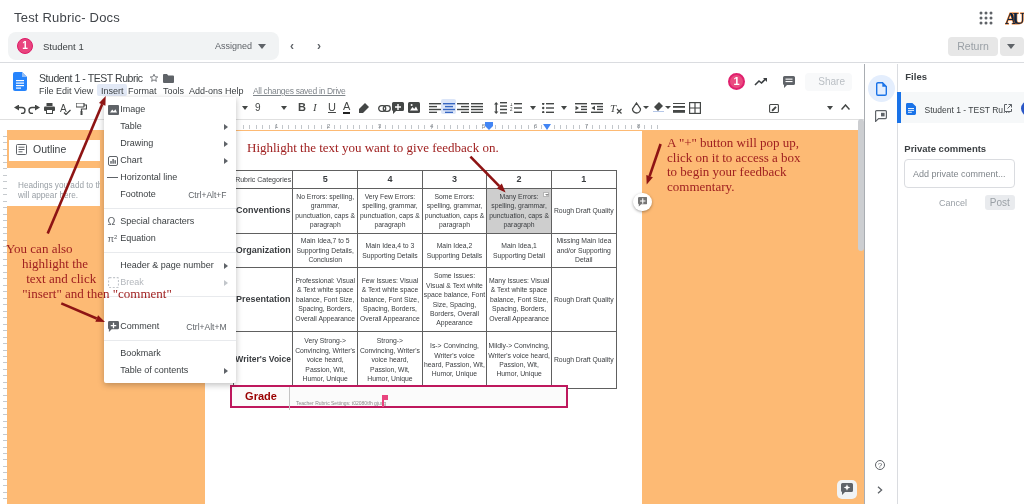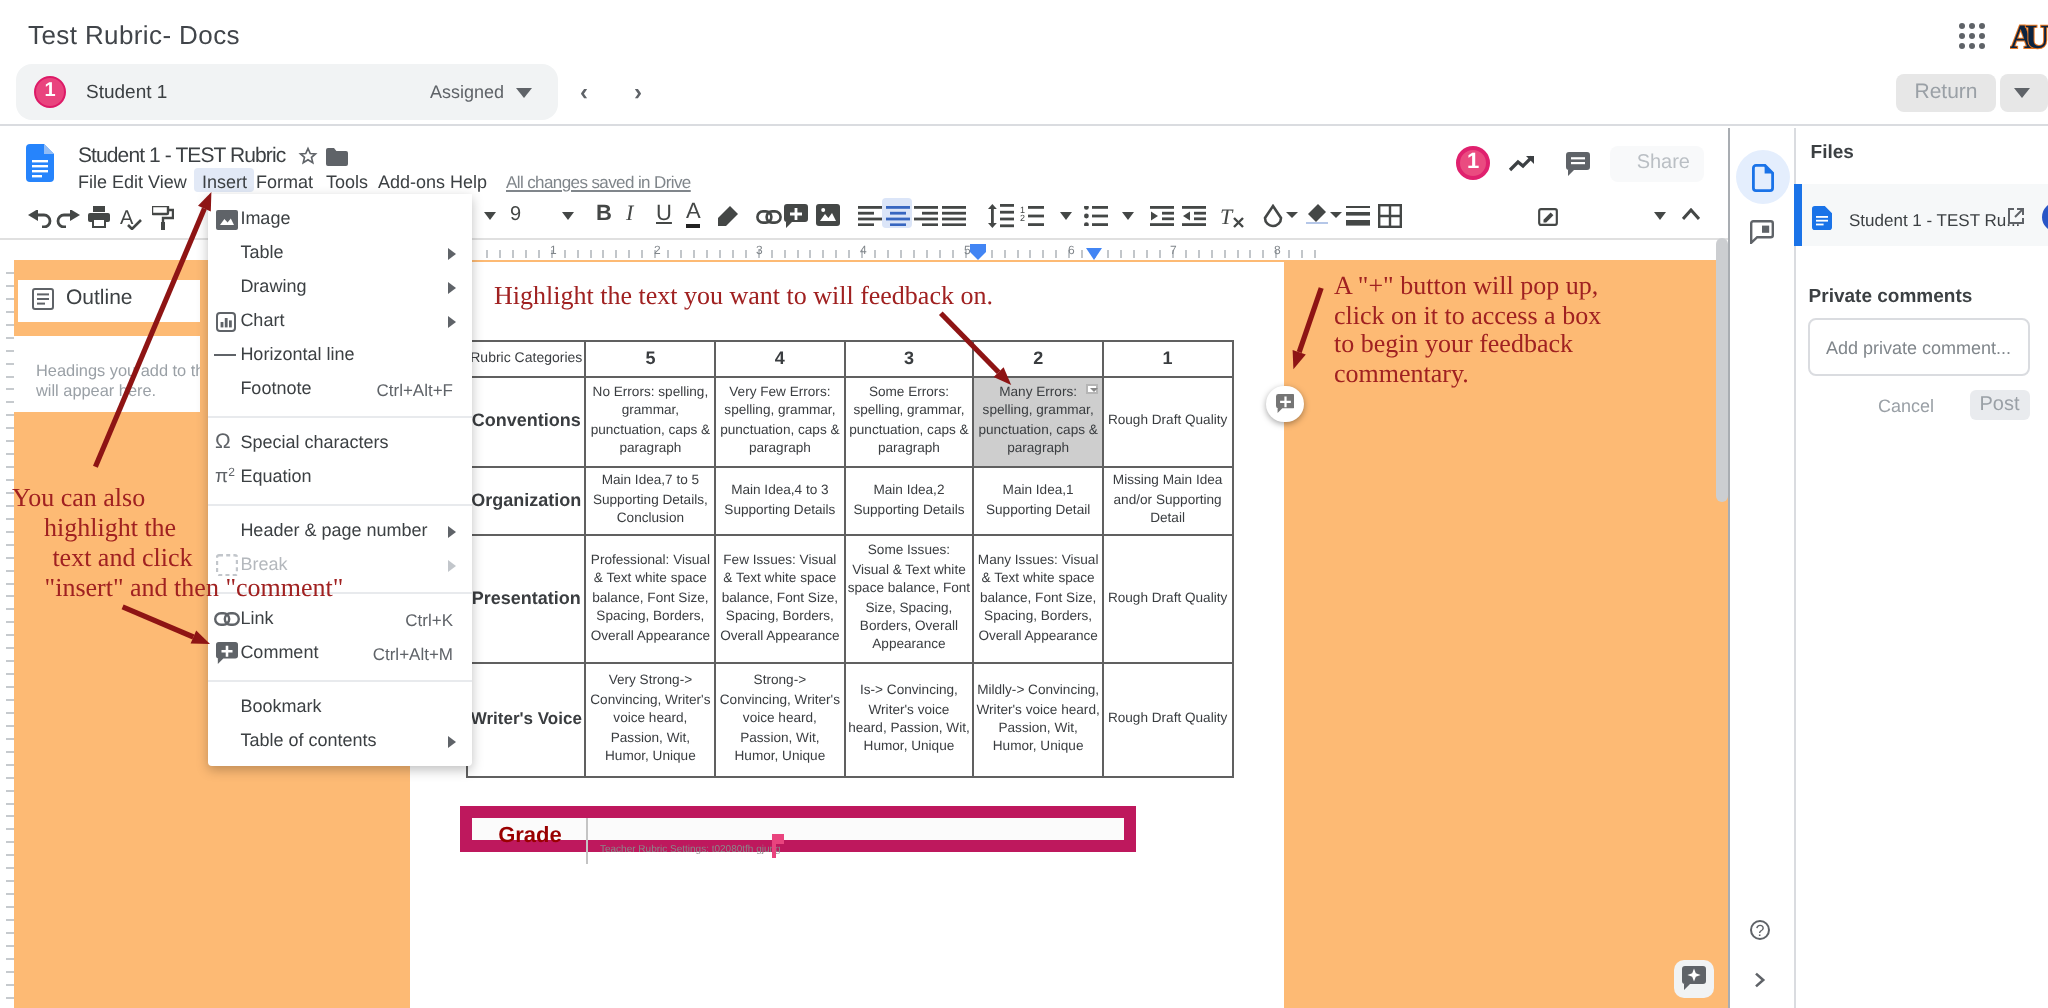--- a/index.html
+++ b/index.html
@@ -354,21 +354,21 @@
             <td style="font-size:8.5px;font-weight:bold;white-space:nowrap;">Writer's Voice</td>
             <td>Very Strong-&gt; Convincing, Writer's voice heard, Passion, Wit, Humor, Unique</td>
             <td>Strong-&gt; Convincing, Writer's voice heard, Passion, Wit, Humor, Unique</td>
             <td>Is-&gt; Convincing, Writer's voice heard, Passion, Wit, Humor, Unique</td>
             <td>Mildly-&gt; Convincing, Writer's voice heard, Passion, Wit, Humor, Unique</td>
             <td>Rough Draft Quality</td>
           </tr>
         </tbody>
           </table>
 
-        <div class="abs" style="left:25px;top:272px;width:337.5px;height:23px;border:6px solid #be185d;background:#fbfbfb;">
+        <div class="abs" style="left:25px;top:254px;width:337.5px;height:23px;border:2px solid #be185d;background:#fbfbfb;">
           <div class="abs" style="left:57px;top:0;width:1px;height:23px;background:#c4c4c4;"></div>
           <div class="abs" style="left:0;top:3px;width:58px;text-align:center;font-size:11px;font-weight:bold;color:#990000;">Grade</div>
           <div class="abs" style="left:64px;top:13px;font-size:5px;color:#8a8a8a;">Teacher Rubric Settings: t02080tfh gjung</div>
           <div class="abs" style="left:150px;top:8px;width:1.5px;height:12px;background:#e9447e;"></div>
           <div class="abs" style="left:151.5px;top:8px;width:4px;height:4.5px;background:#e9447e;"></div>
         </div>
       </div>
 
       <div class="abs" style="left:837px;top:349.5px;width:20px;height:19px;background:#f1f3f4;border-radius:5px;"></div>
       <svg class="abs" style="left:841px;top:352.5px;" width="12" height="12" viewBox="0 0 12 12">
@@ -471,30 +471,20 @@
         <span class="ar"></span>
       </div>
     <div class="mi" style="top:177px;color:#b4b8bd;">
         <svg style="position:absolute;left:4px;top:3px;" width="11" height="11" viewBox="0 0 11 11">
           <path fill="none" stroke="#c2c6cb" stroke-width="1.2" stroke-dasharray="2 1.6" d="M1.5 0.6 h8 a1 1 0 0 1 1 1 v8 a1 1 0 0 1 -1 1 h-8 a1 1 0 0 1 -1-1 v-8 a1 1 0 0 1 1-1 Z"></path>
         </svg>
         <span class="t">Break</span>
         <span class="ar" style="border-left-color:#c2c6cb;"></span>
       </div>
     <div class="msep" style="top:199px;"></div>
-    <div class="mi" style="top:204px;">
-        <svg style="position:absolute;left:3px;top:4.5px;" width="13" height="7" viewBox="0 0 13 7">
-          <g fill="none" stroke="#5f6368" stroke-width="1.2">
-            <rect x="0.6" y="0.6" width="7" height="5.8" rx="2.9"></rect>
-            <rect x="5.4" y="0.6" width="7" height="5.8" rx="2.9"></rect>
-          </g>
-        </svg>
-        <span class="t">Link</span>
-        <span class="sc">Ctrl+K</span>
-      </div>
     <div class="mi" style="top:221px;">
         <svg style="position:absolute;left:4px;top:3px;" width="11" height="11" viewBox="0 0 12 12">
           <path fill="#5f6368" d="M0 1.5 A1.5 1.5 0 0 1 1.5 0 h9 A1.5 1.5 0 0 1 12 1.5 v6 A1.5 1.5 0 0 1 10.5 9 H4 L1 12 V9 H1.5 A1.5 1.5 0 0 1 0 7.5 Z"></path>
           <path fill="#fff" d="M5.3 2 h1.4 v2.3 H9 v1.4 H6.7 V8 H5.3 V5.7 H3 V4.3 h2.3 Z"></path>
         </svg>
         <span class="t">Comment</span>
         <span class="sc">Ctrl+Alt+M</span>
       </div>
     <div class="msep" style="top:243px;"></div>
     <div class="mi" style="top:248px;">
@@ -506,21 +496,21 @@
       </div>
   </div>
 
   <div class="abs" style="left:633px;top:192.5px;width:18.5px;height:18.5px;border-radius:50%;background:#fff;box-shadow:0 1px 3px rgba(0,0,0,.35);z-index:25;"></div>
   <svg class="abs" style="left:637.5px;top:197px;z-index:26;" width="9.5" height="9.5" viewBox="0 0 12 12">
       <path fill="#757575" d="M0 1.5 A1.5 1.5 0 0 1 1.5 0 h9 A1.5 1.5 0 0 1 12 1.5 v6 A1.5 1.5 0 0 1 10.5 9 H4 L1 12 V9 H1.5 A1.5 1.5 0 0 1 0 7.5 Z"></path>
       <path fill="#fff" d="M5.3 1.6 h1.4 v2.7 H9.4 v1.4 H6.7 V8.4 H5.3 V5.7 H2.6 V4.3 h2.7 Z"></path>
     </svg>
 
   <div class="abs" id="ann" style="left:0;top:0;width:1024px;height:504px;z-index:30;pointer-events:none;">
-    <div class="abs serifred" style="left:247px;top:139.5px;font-size:13px;">Highlight the text you want to will feedback on.</div>
+    <div class="abs serifred" style="left:247px;top:139.5px;font-size:13px;">Highlight the text you want to give feedback on.</div>
     <div class="abs serifred" style="left:6px;top:240.5px;font-size:13px;">You can also</div>
     <div class="abs serifred" style="left:22px;top:255.8px;font-size:13px;">highlight the</div>
     <div class="abs serifred" style="left:26.2px;top:271.1px;font-size:13px;text-align:center;">text and click</div>
     <div class="abs serifred" style="left:22.3px;top:286.4px;font-size:13px;">"insert" and then "comment"</div>
     <div class="abs serifred" style="left:667px;top:136px;font-size:13px;line-height:14.7px;">A "+" button will pop up,<br>click on it to access a box<br>to begin your feedback<br>commentary.</div>
     <svg class="abs" style="left:0;top:0;" width="1024" height="504" viewBox="0 0 1024 504">
       <g stroke="#8e1414" stroke-width="2.6" fill="none">
         <line x1="47.7" y1="233.4" x2="102.2" y2="104.3"></line>
         <line x1="61.3" y1="303.4" x2="96.7" y2="318.5"></line>
         <line x1="470.4" y1="156.6" x2="499.3" y2="186.1"></line>

